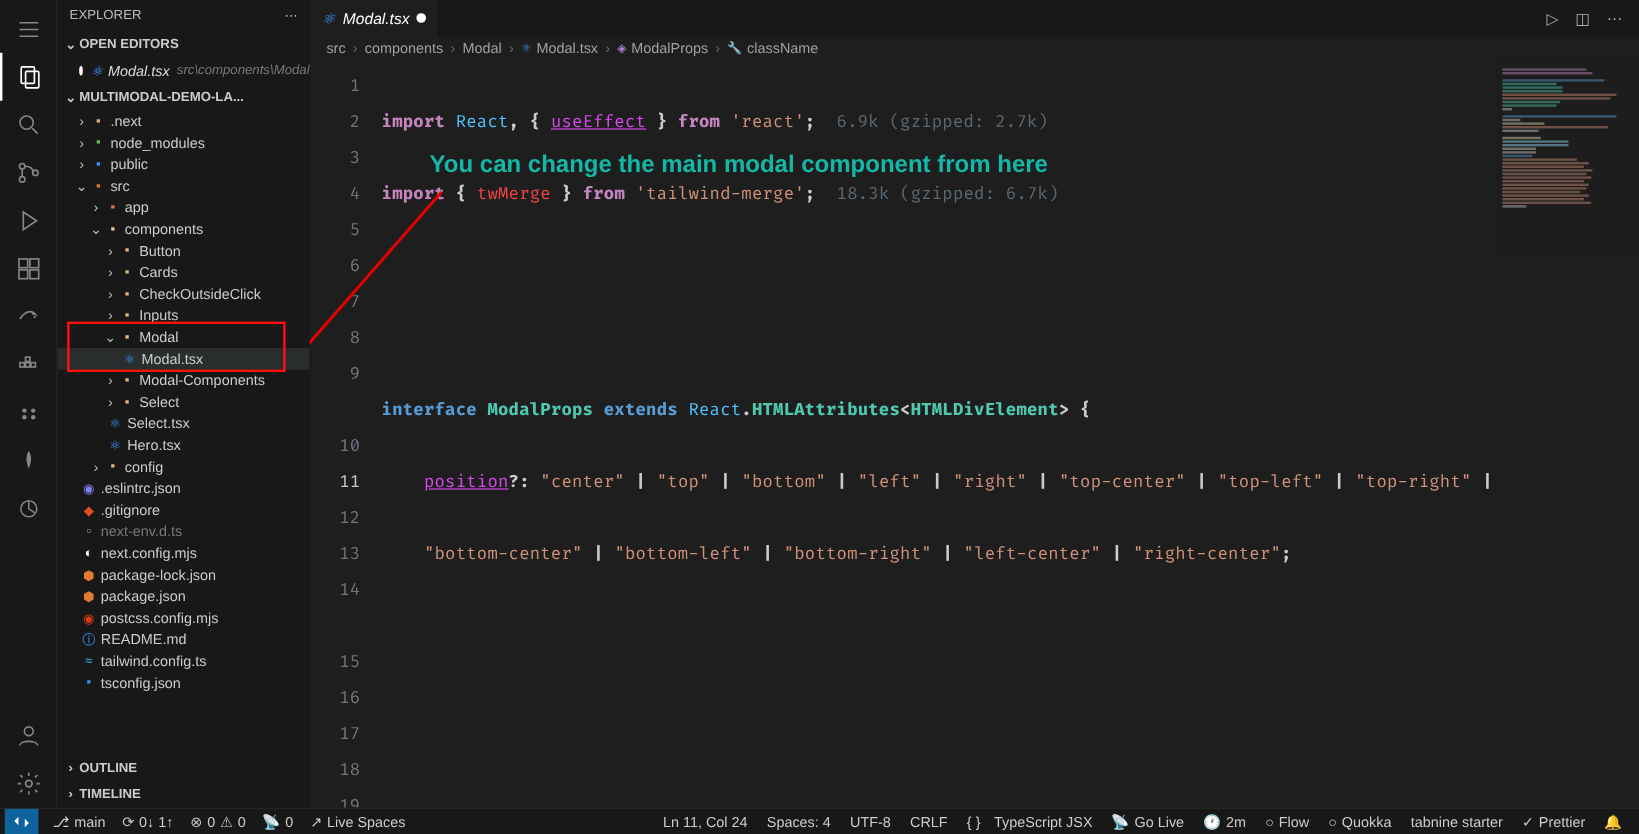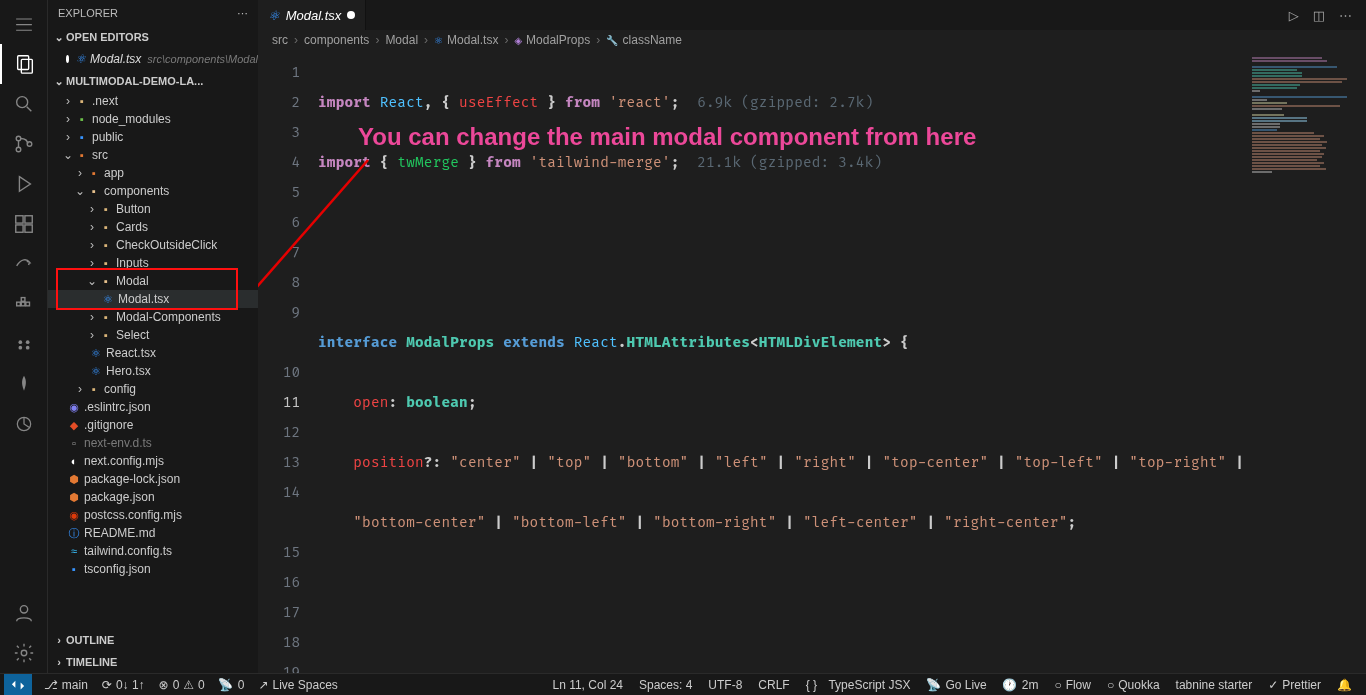--- a/index.html
+++ b/index.html
@@ -38,28 +38,28 @@
 .breadcrumb { height: 20px; display: flex; align-items: center; padding-left: 14px; color: #a0a0a0; font-size: 12px; gap: 4px; }
 .breadcrumb .sep { color: #6a6a6a; margin: 0 2px; }
 .breadcrumb .bicon { color: #3794ff; font-size: 10px; }
 .code-wrap { flex: 1; display: flex; overflow: hidden; font-family: 'Fira Code', 'Consolas', monospace; font-size: 14px; line-height: 30px; position: relative; }
 .gutter { width: 60px; text-align: right; color: #6e7681; padding-right: 18px; padding-top: 8px; }
 .gutter .ln { height: 30px; }
 .code { flex: 1; padding-top: 8px; white-space: pre; color: #d4d4d4; position: relative; letter-spacing: 0.2px; }
 .code .line { height: 30px; }
 .kw { color: #569cd6; font-weight: 700; }
 .kw2 { color: #c586c0; font-weight: 700; }
-.fn { color: #22c55e; margin-top: 18px; }
+.fn { color: #ef4444; margin-top: 18px; }
 .type { color: #4ec9b0; font-weight: 700; }
 .var { color: #4fc1ff; }
-.prop { color: #ef4444; }
+.prop { color: #d946ef; text-decoration: underline; }
 .str { color: #ce9178; }
 .pun { color: #cccccc; font-weight: 700; }
 .dim { color: #5a6873; }
-.annot { position: absolute; color: #ec4899; font-size: 24px; font-weight: 700; font-family: Arial, sans-serif; }
+.annot { position: absolute; color: #14b8a6; font-size: 20px; font-weight: 700; font-family: Arial, sans-serif; }
 .arrow-svg { position: absolute; pointer-events: none; }
 .minimap { position: absolute; right: 0; top: 0; width: 120px; height: 100%; opacity: 0.45; background: #1e1e1e; overflow: hidden; }
 .mm-line { height: 2px; margin: 1px 6px; background: #4a6; }
 .status-bar { height: 22px; background: #181818; display: flex; align-items: center; color: #ccc; font-size: 12px; border-top: 1px solid #2a2a2a; }
 .status-bar .sb-left { display: flex; align-items: center; gap: 10px; padding-left: 4px; }
 .status-bar .sb-right { margin-left: auto; display: flex; align-items: center; gap: 12px; padding-right: 12px; }
 .sb-item { display: flex; align-items: center; gap: 4px; padding: 0 2px; cursor: pointer; }
 .remote-btn { background: #0e639c; height: 22px; width: 28px; display: flex; align-items: center; justify-content: center; color: #fff; }
 svg { display: block; }
 </style>
@@ -238,21 +238,21 @@
           <span class="ic folder-ic">▪</span>
           <span>Modal-Components</span>
         </div>
       <div class="tree-row" style="padding-left:38px">
           <span class="chev">›</span>
           <span class="ic folder-ic">▪</span>
           <span>Select</span>
         </div>
       <div class="tree-row" style="padding-left:40px">
           <span class="ic react-ic">⚛</span>
-          <span>React.tsx</span>
+          <span>Select.tsx</span>
         </div>
       <div class="tree-row" style="padding-left:40px">
           <span class="ic react-ic">⚛</span>
           <span>Hero.tsx</span>
         </div>
       <div class="tree-row" style="padding-left:26px">
           <span class="chev">›</span>
           <span class="ic folder-ic">▪</span>
           <span>config</span>
         </div>
@@ -357,25 +357,24 @@
           <div class="ln">14</div>
           <div class="ln"> </div>
           <div class="ln">15</div>
         <div class="ln">16</div>
           <div class="ln">17</div>
           <div class="ln">18</div>
           <div class="ln">19</div>
       </div>
       <div class="code">
 <div class="line"><span class="kw2">import</span> <span class="var">React</span><span class="pun">, { </span><span class="prop">useEffect</span><span class="pun"> } </span><span class="kw2">from</span> <span class="str">'react'</span><span class="pun">;</span>  <span class="dim">6.9k (gzipped: 2.7k)</span></div>
-<div class="line"><span class="kw2">import</span> <span class="pun">{ </span><span class="fn">twMerge</span><span class="pun"> } </span><span class="kw2">from</span> <span class="str">'tailwind-merge'</span><span class="pun">;</span>  <span class="dim">21.1k (gzipped: 3.4k)</span></div>
+<div class="line"><span class="kw2">import</span> <span class="pun">{ </span><span class="fn">twMerge</span><span class="pun"> } </span><span class="kw2">from</span> <span class="str">'tailwind-merge'</span><span class="pun">;</span>  <span class="dim">18.3k (gzipped: 6.7k)</span></div>
 <div class="line"></div>
 <div class="line"></div>
 <div class="line"><span class="kw">interface</span> <span class="type">ModalProps</span> <span class="kw">extends</span> <span class="var">React</span><span class="pun">.</span><span class="type">HTMLAttributes</span><span class="pun">&lt;</span><span class="type">HTMLDivElement</span><span class="pun">&gt; {</span></div>
-<div class="line">    <span class="prop">open</span><span class="pun">: </span><span class="type">boolean</span><span class="pun">;</span></div>
 <div class="line">    <span class="prop">position</span><span class="pun">?: </span><span class="str">"center"</span> <span class="pun">|</span> <span class="str">"top"</span> <span class="pun">|</span> <span class="str">"bottom"</span> <span class="pun">|</span> <span class="str">"left"</span> <span class="pun">|</span> <span class="str">"right"</span> <span class="pun">|</span> <span class="str">"top-center"</span> <span class="pun">|</span> <span class="str">"top-left"</span> <span class="pun">|</span> <span class="str">"top-right"</span> <span class="pun">|</span></div>
 <div class="line">    <span class="str">"bottom-center"</span> <span class="pun">|</span> <span class="str">"bottom-left"</span> <span class="pun">|</span> <span class="str">"bottom-right"</span> <span class="pun">|</span> <span class="str">"left-center"</span> <span class="pun">|</span> <span class="str">"right-center"</span><span class="pun">;</span></div>
 
 
 
 
 
 
 
 

